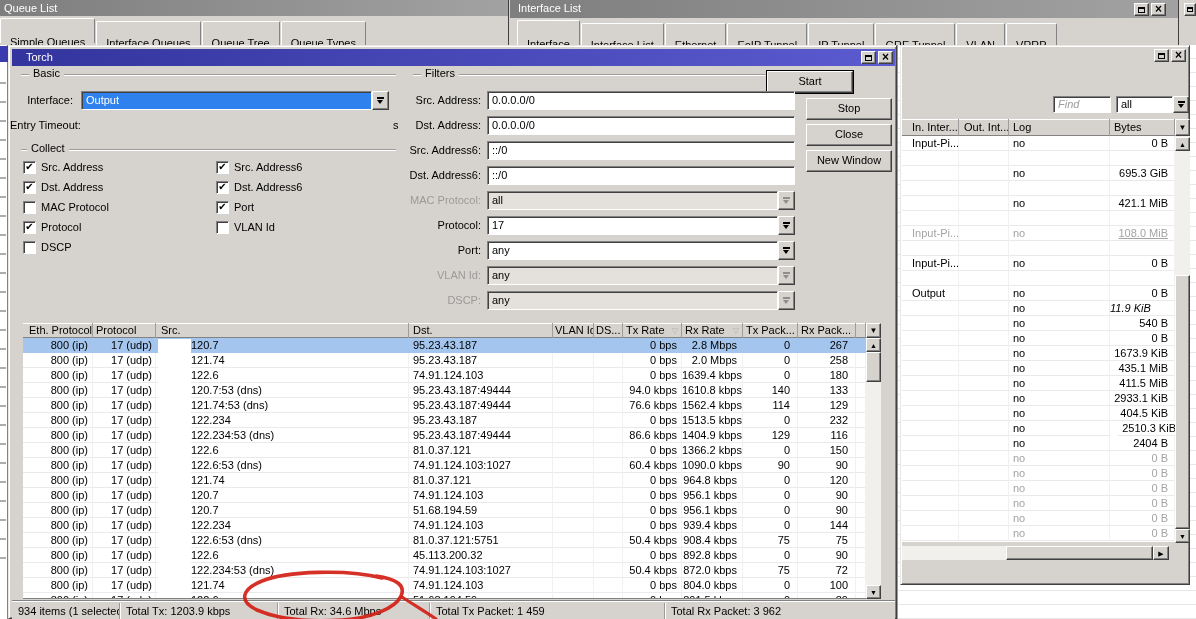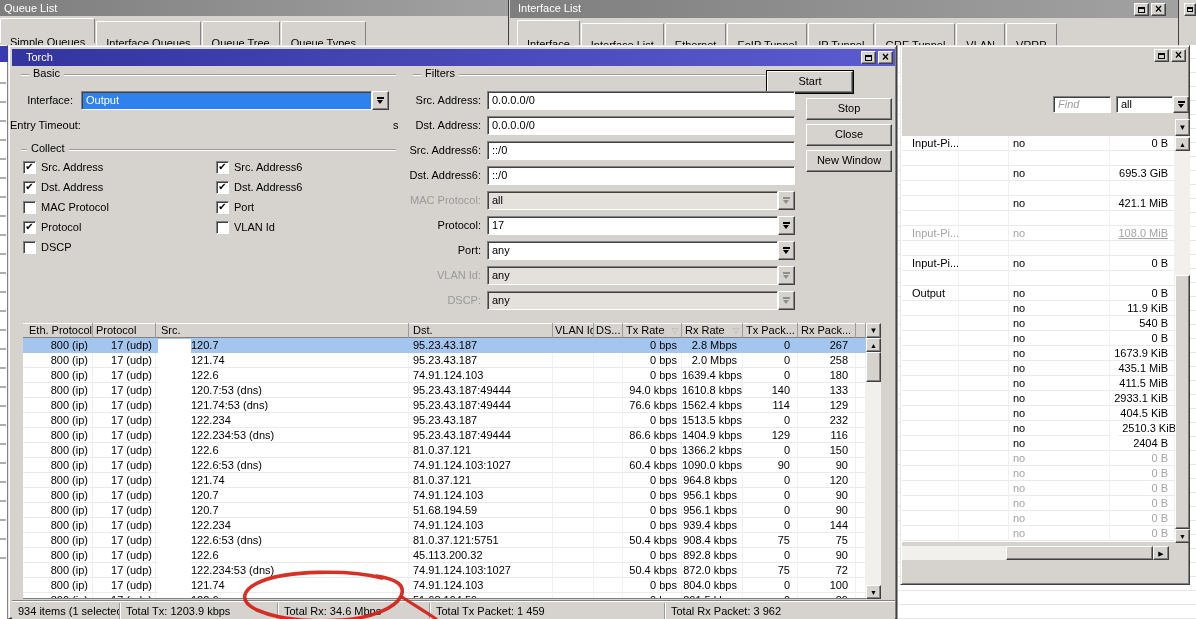--- a/index.html
+++ b/index.html
@@ -141,35 +141,41 @@
     <div class="winbtn" style="left:270px;top:3px;">
       <span class="xglyph">×</span>
     </div>
 
     <div class="field" style="left:152px;top:50px;width:58px;height:17px;color:#9c9c9c;font-style:italic;padding-top:1px;"><span>Find</span></div>
     <div class="field" style="left:215px;top:50px;width:57px;height:17px;padding-top:1px;"><span>all</span></div>
     <div class="dropbtn" style="left:272px;top:50px;width:16px;height:17px;">
       <span class="dicon"></span>
     </div>
 
+    <div class="thead" id="rp-head" style="left:1px;top:73px;width:273px;height:17px;">
+        <div class="th" style="width: 57px; height: 17px; line-height: 17px; padding-left: 10px;">In. Inter...</div>
+        <div class="th" style="width: 50px; height: 17px; line-height: 17px; padding-left: 5px;">Out. Int...</div>
+        <div class="th" style="width: 101px; height: 17px; line-height: 17px; padding-left: 4px;">Log</div>
+        <div class="th" style="width: 65px; height: 17px; line-height: 17px; padding-left: 4px;">Bytes</div>
+      </div>
     <div class="sbbtn" style="left:274px;top:73px;width:15px;height:17px;font-size:8px;">▼</div>
 
     <div class="tbody" id="rp-body" style="left:1px;top:90px;width:273px;height:406px;">
         <div class="trow"><div class="tcell" style="width: 57px; padding-left: 10px;">Input-Pi...</div><div class="tcell" style="width: 50px; padding-left: 5px;"></div><div class="tcell" style="width: 101px; padding-left: 4px;">no</div><div class="tcell" style="width: 65px; text-align: right; padding-right: 6px;">0 B</div></div>
         <div class="trow"><div class="tcell" style="width: 57px; padding-left: 10px;"></div><div class="tcell" style="width: 50px; padding-left: 5px;"></div><div class="tcell" style="width: 101px; padding-left: 4px;"></div><div class="tcell" style="width: 65px; text-align: right; padding-right: 6px;"></div></div>
         <div class="trow"><div class="tcell" style="width: 57px; padding-left: 10px;"></div><div class="tcell" style="width: 50px; padding-left: 5px;"></div><div class="tcell" style="width: 101px; padding-left: 4px;">no</div><div class="tcell" style="width: 65px; text-align: right; padding-right: 6px;">695.3 GiB</div></div>
         <div class="trow"><div class="tcell" style="width: 57px; padding-left: 10px;"></div><div class="tcell" style="width: 50px; padding-left: 5px;"></div><div class="tcell" style="width: 101px; padding-left: 4px;"></div><div class="tcell" style="width: 65px; text-align: right; padding-right: 6px;"></div></div>
         <div class="trow"><div class="tcell" style="width: 57px; padding-left: 10px;"></div><div class="tcell" style="width: 50px; padding-left: 5px;"></div><div class="tcell" style="width: 101px; padding-left: 4px;">no</div><div class="tcell" style="width: 65px; text-align: right; padding-right: 6px;">421.1 MiB</div></div>
         <div class="trow"><div class="tcell" style="width: 57px; padding-left: 10px;"></div><div class="tcell" style="width: 50px; padding-left: 5px;"></div><div class="tcell" style="width: 101px; padding-left: 4px;"></div><div class="tcell" style="width: 65px; text-align: right; padding-right: 6px;"></div></div>
         <div class="trow dimtext"><div class="tcell" style="width: 57px; padding-left: 10px;">Input-Pi...</div><div class="tcell" style="width: 50px; padding-left: 5px;"></div><div class="tcell" style="width: 101px; padding-left: 4px;">no</div><div class="tcell" style="width: 65px; text-align: right; padding-right: 6px; text-decoration: underline;">108.0 MiB</div></div>
         <div class="trow"><div class="tcell" style="width: 57px; padding-left: 10px;"></div><div class="tcell" style="width: 50px; padding-left: 5px;"></div><div class="tcell" style="width: 101px; padding-left: 4px;"></div><div class="tcell" style="width: 65px; text-align: right; padding-right: 6px;"></div></div>
         <div class="trow"><div class="tcell" style="width: 57px; padding-left: 10px;">Input-Pi...</div><div class="tcell" style="width: 50px; padding-left: 5px;"></div><div class="tcell" style="width: 101px; padding-left: 4px;">no</div><div class="tcell" style="width: 65px; text-align: right; padding-right: 6px;">0 B</div></div>
         <div class="trow"><div class="tcell" style="width: 57px; padding-left: 10px;"></div><div class="tcell" style="width: 50px; padding-left: 5px;"></div><div class="tcell" style="width: 101px; padding-left: 4px;"></div><div class="tcell" style="width: 65px; text-align: right; padding-right: 6px;"></div></div>
         <div class="trow"><div class="tcell" style="width: 57px; padding-left: 10px;">Output</div><div class="tcell" style="width: 50px; padding-left: 5px;"></div><div class="tcell" style="width: 101px; padding-left: 4px;">no</div><div class="tcell" style="width: 65px; text-align: right; padding-right: 6px;">0 B</div></div>
-        <div class="trow"><div class="tcell" style="width: 57px; padding-left: 10px;"></div><div class="tcell" style="width: 50px; padding-left: 5px;"></div><div class="tcell" style="width: 101px; padding-left: 4px;">no</div><div class="tcell" style="width: 65px; text-align: right; padding-right: 6px;">11.9 KiB</div></div>
+        <div class="trow"><div class="tcell" style="width: 57px; padding-left: 10px;"></div><div class="tcell" style="width: 50px; padding-left: 5px;"></div><div class="tcell" style="width: 101px; padding-left: 4px;">no</div><div class="tcell" style="width: 65px; text-align: left; padding-right: 6px; font-style: italic;">11.9 KiB</div></div>
         <div class="trow"><div class="tcell" style="width: 57px; padding-left: 10px;"></div><div class="tcell" style="width: 50px; padding-left: 5px;"></div><div class="tcell" style="width: 101px; padding-left: 4px;">no</div><div class="tcell" style="width: 65px; text-align: right; padding-right: 6px;">540 B</div></div>
         <div class="trow"><div class="tcell" style="width: 57px; padding-left: 10px;"></div><div class="tcell" style="width: 50px; padding-left: 5px;"></div><div class="tcell" style="width: 101px; padding-left: 4px;">no</div><div class="tcell" style="width: 65px; text-align: right; padding-right: 6px;">0 B</div></div>
         <div class="trow"><div class="tcell" style="width: 57px; padding-left: 10px;"></div><div class="tcell" style="width: 50px; padding-left: 5px;"></div><div class="tcell" style="width: 101px; padding-left: 4px;">no</div><div class="tcell" style="width: 65px; text-align: right; padding-right: 6px;">1673.9 KiB</div></div>
         <div class="trow"><div class="tcell" style="width: 57px; padding-left: 10px;"></div><div class="tcell" style="width: 50px; padding-left: 5px;"></div><div class="tcell" style="width: 101px; padding-left: 4px;">no</div><div class="tcell" style="width: 65px; text-align: right; padding-right: 6px;">435.1 MiB</div></div>
         <div class="trow"><div class="tcell" style="width: 57px; padding-left: 10px;"></div><div class="tcell" style="width: 50px; padding-left: 5px;"></div><div class="tcell" style="width: 101px; padding-left: 4px;">no</div><div class="tcell" style="width: 65px; text-align: right; padding-right: 6px;">411.5 MiB</div></div>
         <div class="trow"><div class="tcell" style="width: 57px; padding-left: 10px;"></div><div class="tcell" style="width: 50px; padding-left: 5px;"></div><div class="tcell" style="width: 101px; padding-left: 4px;">no</div><div class="tcell" style="width: 65px; text-align: right; padding-right: 6px;">2933.1 KiB</div></div>
         <div class="trow"><div class="tcell" style="width: 57px; padding-left: 10px;"></div><div class="tcell" style="width: 50px; padding-left: 5px;"></div><div class="tcell" style="width: 101px; padding-left: 4px;">no</div><div class="tcell" style="width: 65px; text-align: right; padding-right: 6px;">404.5 KiB</div></div>
         <div class="trow"><div class="tcell" style="width: 57px; padding-left: 10px;"></div><div class="tcell" style="width: 50px; padding-left: 5px;"></div><div class="tcell" style="width: 101px; padding-left: 4px;">no</div><div class="tcell" style="width: 65px; text-align: right; padding-right: 6px; margin-left: 8px;">2510.3 KiB</div></div>
         <div class="trow"><div class="tcell" style="width: 57px; padding-left: 10px;"></div><div class="tcell" style="width: 50px; padding-left: 5px;"></div><div class="tcell" style="width: 101px; padding-left: 4px;">no</div><div class="tcell" style="width: 65px; text-align: right; padding-right: 6px;">2404 B</div></div>
         <div class="trow dimtext"><div class="tcell" style="width: 57px; padding-left: 10px;"></div><div class="tcell" style="width: 50px; padding-left: 5px;"></div><div class="tcell" style="width: 101px; padding-left: 4px;">no</div><div class="tcell" style="width: 65px; text-align: right; padding-right: 6px;">0 B</div></div>

